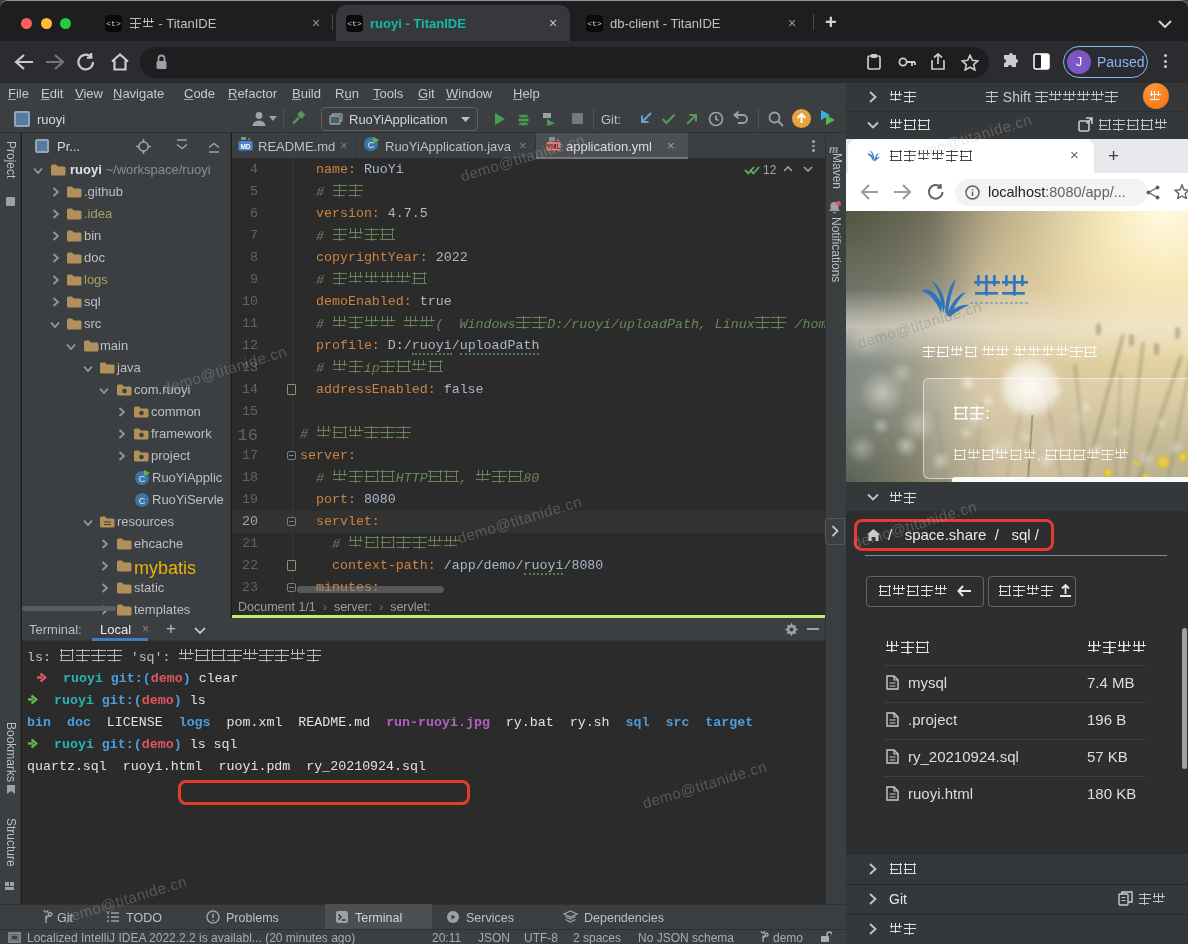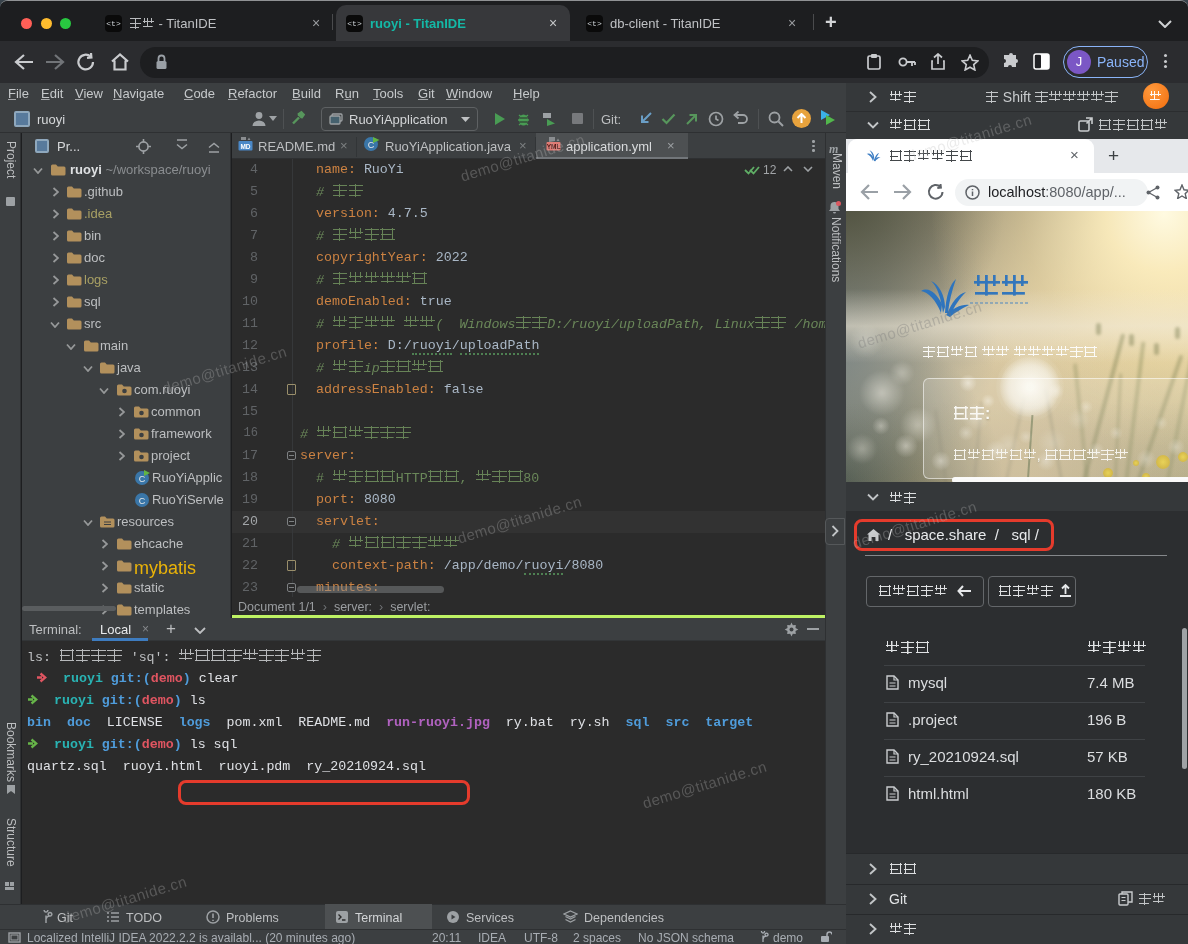--- a/index.html
+++ b/index.html
@@ -414,26 +414,26 @@
       <div class="abs mono" style="left:0;top:157px;width:26px;text-align:right;color:#606366;font-size:13.3px">11</div>
       <div class="abs mono" style="left:84px;top:157px;font-size:13.3px;white-space:pre"><span style="color:#6a8759;font-style:italic"># <i class="z3 zt"></i><i class="z zt"></i><i class="z3 zt"></i><i class="z3 zt"></i> <i class="z3 zt"></i><i class="z3 zt"></i>(  Windows<i class="z zt"></i><i class="z zt"></i>D:/ruoyi/uploadPath, Linux<i class="z zt"></i><i class="z zt"></i> /home/ru</span></div>
       <div class="abs mono" style="left:0;top:179px;width:26px;text-align:right;color:#606366;font-size:13.3px">12</div>
       <div class="abs mono" style="left:84px;top:179px;font-size:13.3px;white-space:pre"><span style="color:#cc8242">profile:</span><span style="color:#a9b7c6"> D:/</span><span style="color:#a9b7c6;border-bottom:2px dotted #4e8052">ruoyi</span><span style="color:#a9b7c6">/</span><span style="color:#a9b7c6;border-bottom:2px dotted #4e8052">uploadPath</span></div>
       <div class="abs mono" style="left:0;top:201px;width:26px;text-align:right;color:#606366;font-size:13.3px">13</div>
       <div class="abs mono" style="left:84px;top:201px;font-size:13.3px;white-space:pre"><span style="color:#6a8759;font-style:italic"># <i class="z3 zt"></i><i class="z zt"></i>ip<i class="z zt"></i><i class="z2 zt"></i><i class="z3 zt"></i><i class="z2 zt"></i></span></div>
       <div class="abs mono" style="left:0;top:223px;width:26px;text-align:right;color:#606366;font-size:13.3px">14</div>
       <div class="abs mono" style="left:84px;top:223px;font-size:13.3px;white-space:pre"><span style="color:#cc8242">addressEnabled:</span><span style="color:#a9b7c6"> false</span></div>
       <div class="abs mono" style="left:0;top:245px;width:26px;text-align:right;color:#606366;font-size:13.3px">15</div>
       <div class="abs mono" style="left:68px;top:245px;font-size:13.3px;white-space:pre"></div>
-      <div class="abs mono" style="left:0;top:267px;width:26px;text-align:right;color:#606366;font-size:12px">16</div>
+      <div class="abs mono" style="left:0;top:267px;width:26px;text-align:right;color:#606366;font-size:17px">16</div>
       <div class="abs mono" style="left:68px;top:267px;font-size:13.3px;white-space:pre"><span style="color:#6a8759;font-style:italic"># <i class="z3 zt"></i><i class="z2 zt"></i><i class="z3 zt"></i><i class="z zt"></i><i class="z zt"></i><i class="z zt"></i></span></div>
       <div class="abs mono" style="left:0;top:289px;width:26px;text-align:right;color:#606366;font-size:13.3px">17</div>
       <div class="abs mono" style="left:68px;top:289px;font-size:13.3px;white-space:pre"><span style="color:#cc8242">server:</span></div>
       <div class="abs mono" style="left:0;top:311px;width:26px;text-align:right;color:#606366;font-size:13.3px">18</div>
-      <div class="abs mono" style="left:84px;top:311px;font-size:13.3px;white-space:pre"><span style="color:#6a8759;"># <i class="z3 zt"></i><i class="z zt"></i><i class="z2 zt"></i><i class="z2 zt"></i>HTTP<i class="z2 zt"></i><i class="z2 zt"></i>, <i class="z3 zt"></i><i class="z zt"></i><i class="z2 zt"></i>80</span></div>
+      <div class="abs mono" style="left:84px;top:311px;font-size:13.3px;white-space:pre"><span style="color:#6a8759;font-style:italic"># <i class="z3 zt"></i><i class="z zt"></i><i class="z2 zt"></i><i class="z2 zt"></i>HTTP<i class="z2 zt"></i><i class="z2 zt"></i>, <i class="z3 zt"></i><i class="z zt"></i><i class="z2 zt"></i>80</span></div>
       <div class="abs mono" style="left:0;top:333px;width:26px;text-align:right;color:#606366;font-size:13.3px">19</div>
       <div class="abs mono" style="left:84px;top:333px;font-size:13.3px;white-space:pre"><span style="color:#cc8242">port:</span><span style="color:#a9b7c6"> 8080</span></div>
       <div class="abs mono" style="left:0;top:355px;width:26px;text-align:right;color:#a2a5a8;font-size:13.3px">20</div>
       <div class="abs mono" style="left:84px;top:355px;font-size:13.3px;white-space:pre"><span style="color:#cc8242">servlet:</span></div>
       <div class="abs mono" style="left:0;top:377px;width:26px;text-align:right;color:#606366;font-size:13.3px">21</div>
       <div class="abs mono" style="left:100px;top:377px;font-size:13.3px;white-space:pre"><span style="color:#6a8759;font-style:italic"># <i class="z3 zt"></i><i class="z2 zt"></i><i class="z2 zt"></i><i class="z zt"></i><i class="z zt"></i><i class="z3 zt"></i><i class="z3 zt"></i></span></div>
       <div class="abs mono" style="left:0;top:399px;width:26px;text-align:right;color:#606366;font-size:13.3px">22</div>
       <div class="abs mono" style="left:100px;top:399px;font-size:13.3px;white-space:pre"><span style="color:#cc8242">context-path:</span><span style="color:#a9b7c6"> /app/demo/</span><span style="color:#a9b7c6;border-bottom:2px dotted #4e8052">ruoyi</span><span style="color:#a9b7c6">/8080</span></div>
       <div class="abs mono" style="left:0;top:421px;width:26px;text-align:right;color:#606366;font-size:13.3px">23</div>
       <div class="abs mono" style="left:84px;top:421px;font-size:13.3px;white-space:pre"><span style="color:#cc8242">minutes:</span></div>
@@ -519,21 +519,21 @@
       <path d="M7.5 1 L14 4 L7.5 7 L1 4 Z M2.5 6.5 L7.5 9 L12.5 6.5 M2.5 9.5 L7.5 12 L12.5 9.5" stroke="#9da1a4" stroke-width="1.3" fill="none"></path>
     </svg>
     <div class="abs" style="left:584px;top:910px;color:#bdbfc1;font-size:12.5px">Dependencies</div>
     <div class="abs" style="left:0;top:928px;width:846px;height:16px;background:#3c3f41;border-top:1px solid #2e3032"></div>
     <svg class="abs" style="left:8px;top:931px" width="13" height="11" viewBox="0 0 13 11">
       <rect x="1" y="1" width="11" height="9" stroke="#9da1a4" stroke-width="1.4" fill="none"></rect>
       <rect x="3" y="3" width="7" height="5" stroke="#9da1a4" stroke-width="1" fill="none"></rect>
     </svg>
     <div class="abs" style="left:27px;top:930px;color:#a8adb3;font-size:12px">Localized IntelliJ IDEA 2022.2.2 is availabl... (20 minutes ago)</div>
     <div class="abs" style="left:432px;top:930px;color:#a8adb3;font-size:12px">20:11</div>
-    <div class="abs" style="left:478px;top:930px;color:#a8adb3;font-size:12px">IDEA</div>
+    <div class="abs" style="left:478px;top:930px;color:#a8adb3;font-size:12px">JSON</div>
     <div class="abs" style="left:524px;top:930px;color:#a8adb3;font-size:12px">UTF-8</div>
     <div class="abs" style="left:573px;top:930px;color:#a8adb3;font-size:12px">2 spaces</div>
     <div class="abs" style="left:638px;top:930px;color:#a8adb3;font-size:12px">No JSON schema</div>
     <svg class="abs" style="left:759px;top:930px" width="10" height="12" viewBox="0 0 10 12">
       <path d="M4 2 a1.5 1.5 0 1 1 0.01 0 M4 4.5 V11 M4 8 a3.5 3.5 0 0 1 3.5-2.8 a1.5 1.5 0 1 1 0.01 0" stroke="#a8adb3" stroke-width="1.3" fill="none"></path>
     </svg>
     <div class="abs" style="left:773px;top:930px;color:#a8adb3;font-size:12px">demo</div>
     <svg class="abs" style="left:820px;top:930px" width="12" height="12" viewBox="0 0 12 12">
       <rect x="1" y="5" width="8" height="6" rx="1" fill="#a8adb3"></rect>
       <path d="M7 5 V3.5 a2.5 2.5 0 0 1 5 0" stroke="#a8adb3" stroke-width="1.5" fill="none"></path>
@@ -729,21 +729,21 @@
       <path d="M3.5 8 H9.5 M3.5 11 H9.5" stroke="#c9ccce" stroke-width="1.1"></path>
     </svg>
     <div class="abs" style="left:908px;top:747px;color:#dcdee0;font-size:15px">ry_20210924.sql</div>
     <div class="abs" style="left:1087px;top:747px;color:#dcdee0;font-size:15px">57 KB</div>
     <div class="abs" style="left:884px;top:775px;width:261px;height:1px;background:#3f4245"></div>
     <svg class="abs" style="left:886px;top:785px" width="13" height="15" viewBox="0 0 13 15">
       <path d="M1 1 H8 L12 5 V14 H1 Z" stroke="#c9ccce" stroke-width="1.4" fill="none"></path>
       <path d="M8 1 V5 H12" stroke="#c9ccce" stroke-width="1.2" fill="none"></path>
       <path d="M3.5 8 H9.5 M3.5 11 H9.5" stroke="#c9ccce" stroke-width="1.1"></path>
     </svg>
-    <div class="abs" style="left:908px;top:784px;color:#dcdee0;font-size:15px">html.html</div>
+    <div class="abs" style="left:908px;top:784px;color:#dcdee0;font-size:15px">ruoyi.html</div>
     <div class="abs" style="left:1087px;top:784px;color:#dcdee0;font-size:15px">180 KB</div>
     <div class="abs" style="left:846px;top:852px;width:342px;height:31px;background:#35383a;border-top:1px solid #27292b"></div>
     <svg class="abs" style="left:869px;top:862px" width="8" height="12" viewBox="0 0 8 12">
       <path d="M1 1 L6.5 6 L1 11" stroke="#c2c5c7" stroke-width="1.9" fill="none"></path>
     </svg>
     <div class="abs" style="left:889px;top:860px;color:#e3e5e7;font-size:14px"><i class="z2"></i><i class="z2"></i></div>
     <div class="abs" style="left:846px;top:883px;width:342px;height:30px;background:#35383a;border-top:1px solid #27292b"></div>
     <svg class="abs" style="left:869px;top:892px" width="8" height="12" viewBox="0 0 8 12">
       <path d="M1 1 L6.5 6 L1 11" stroke="#c2c5c7" stroke-width="1.9" fill="none"></path>
     </svg>

